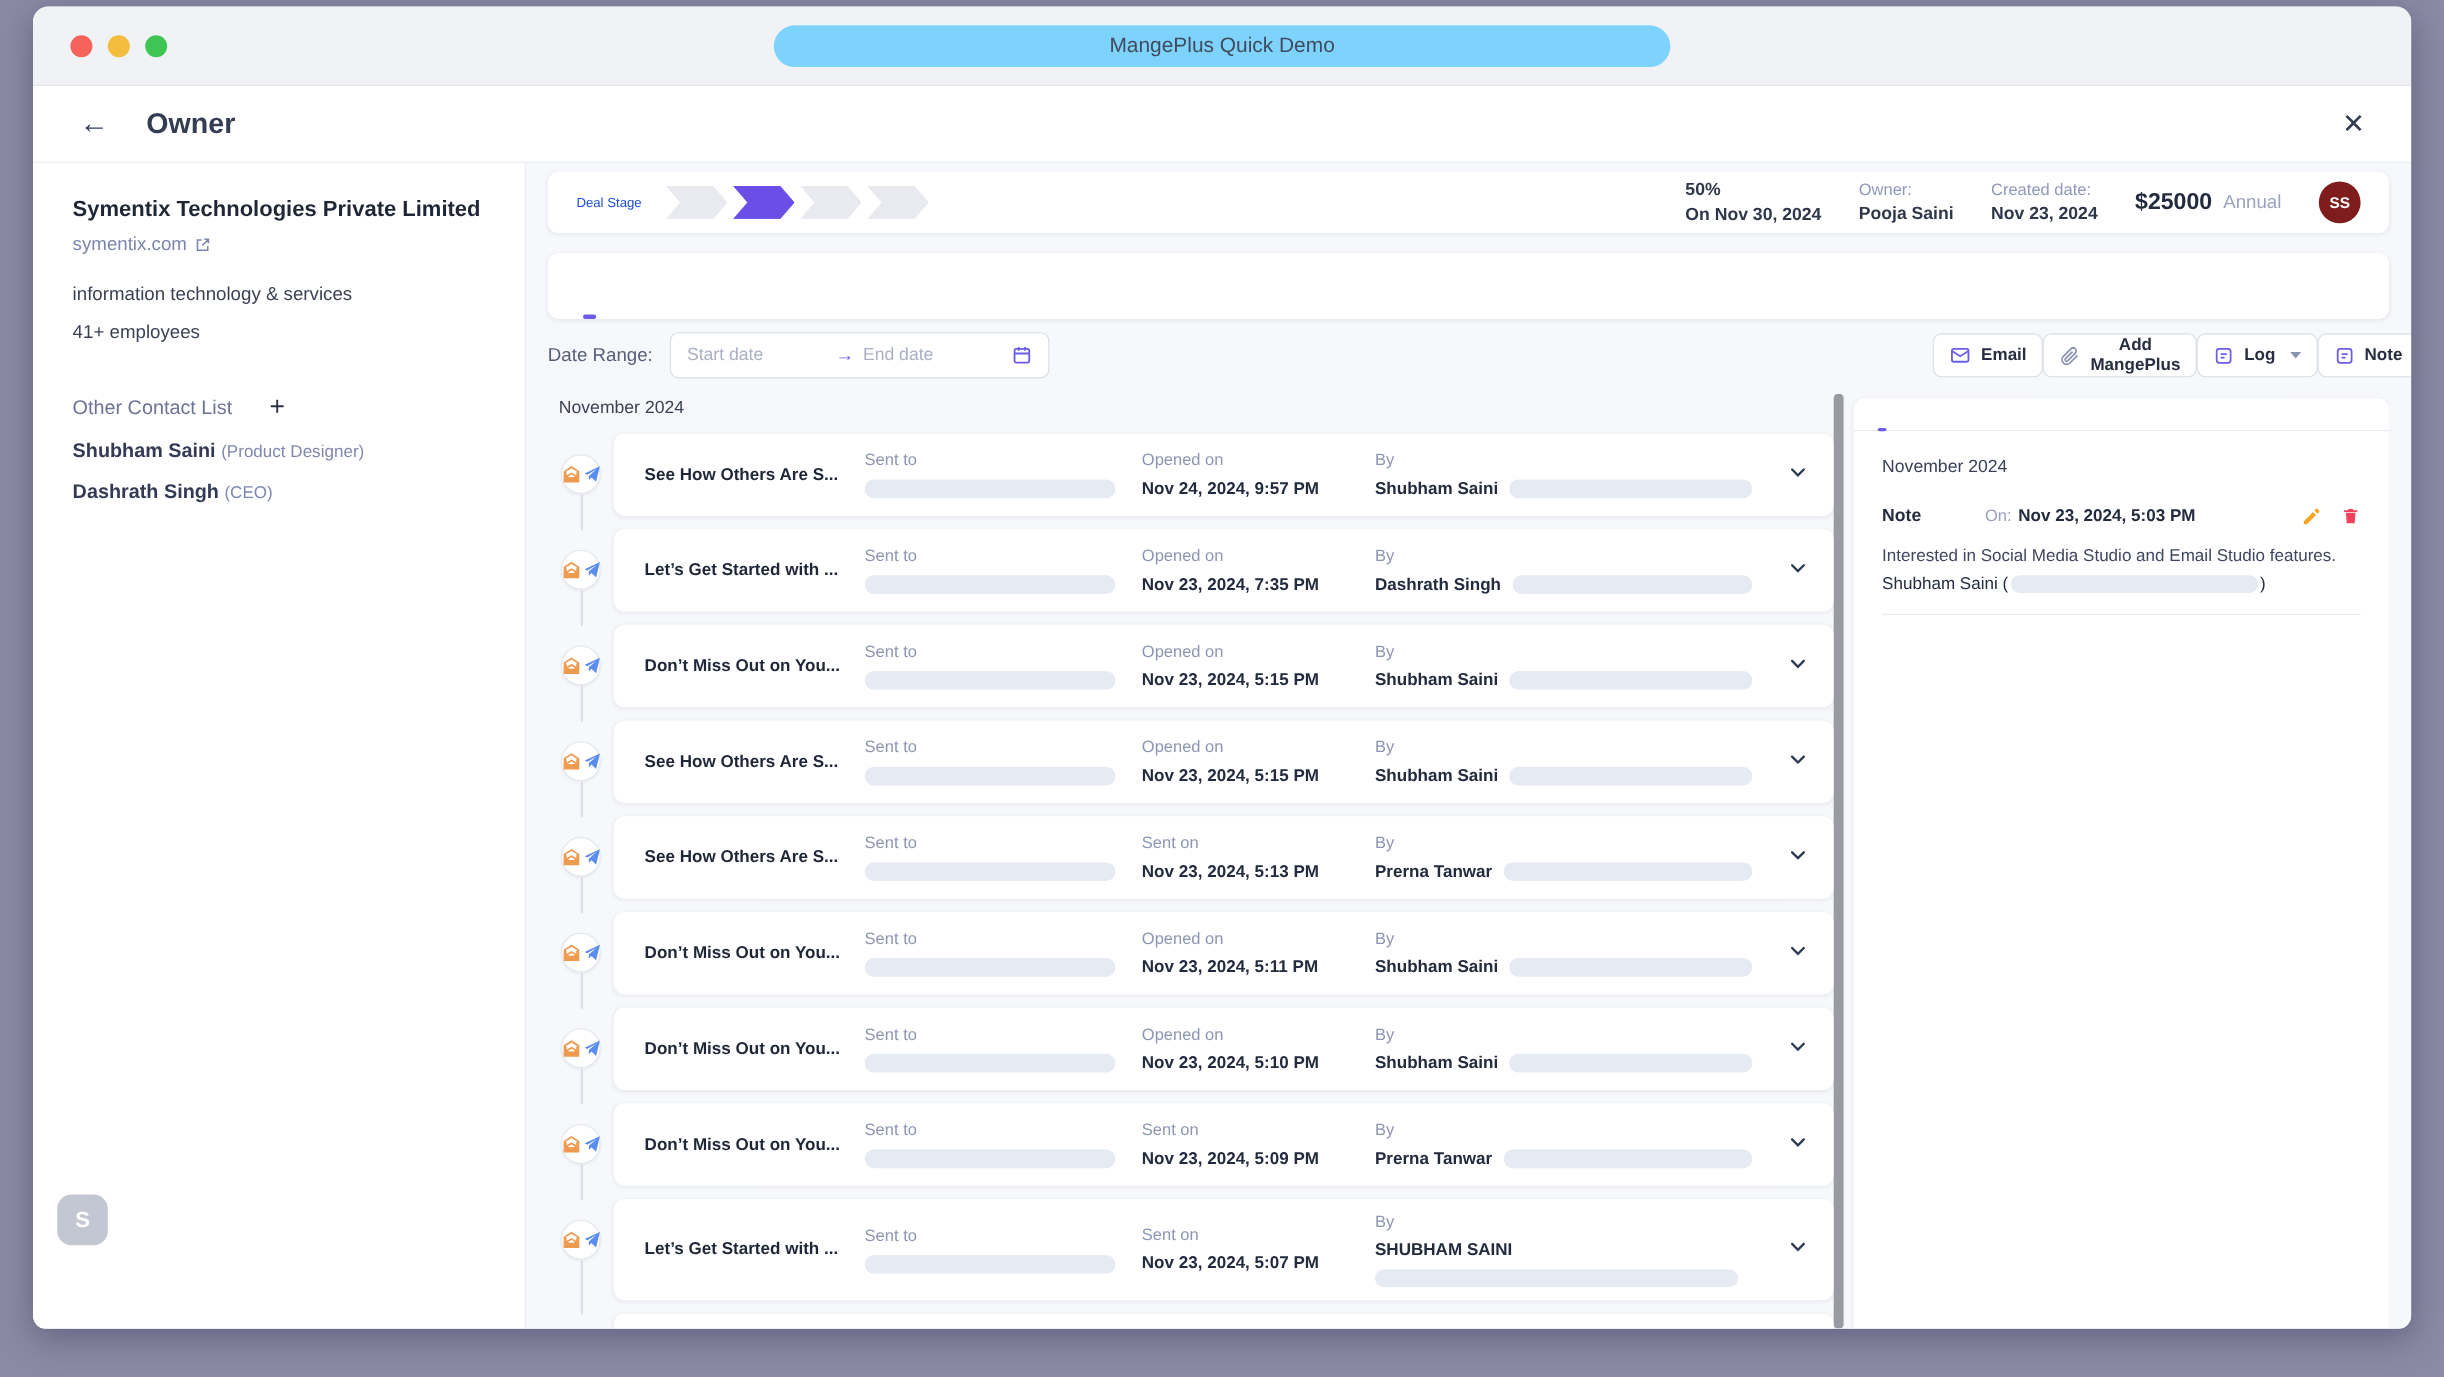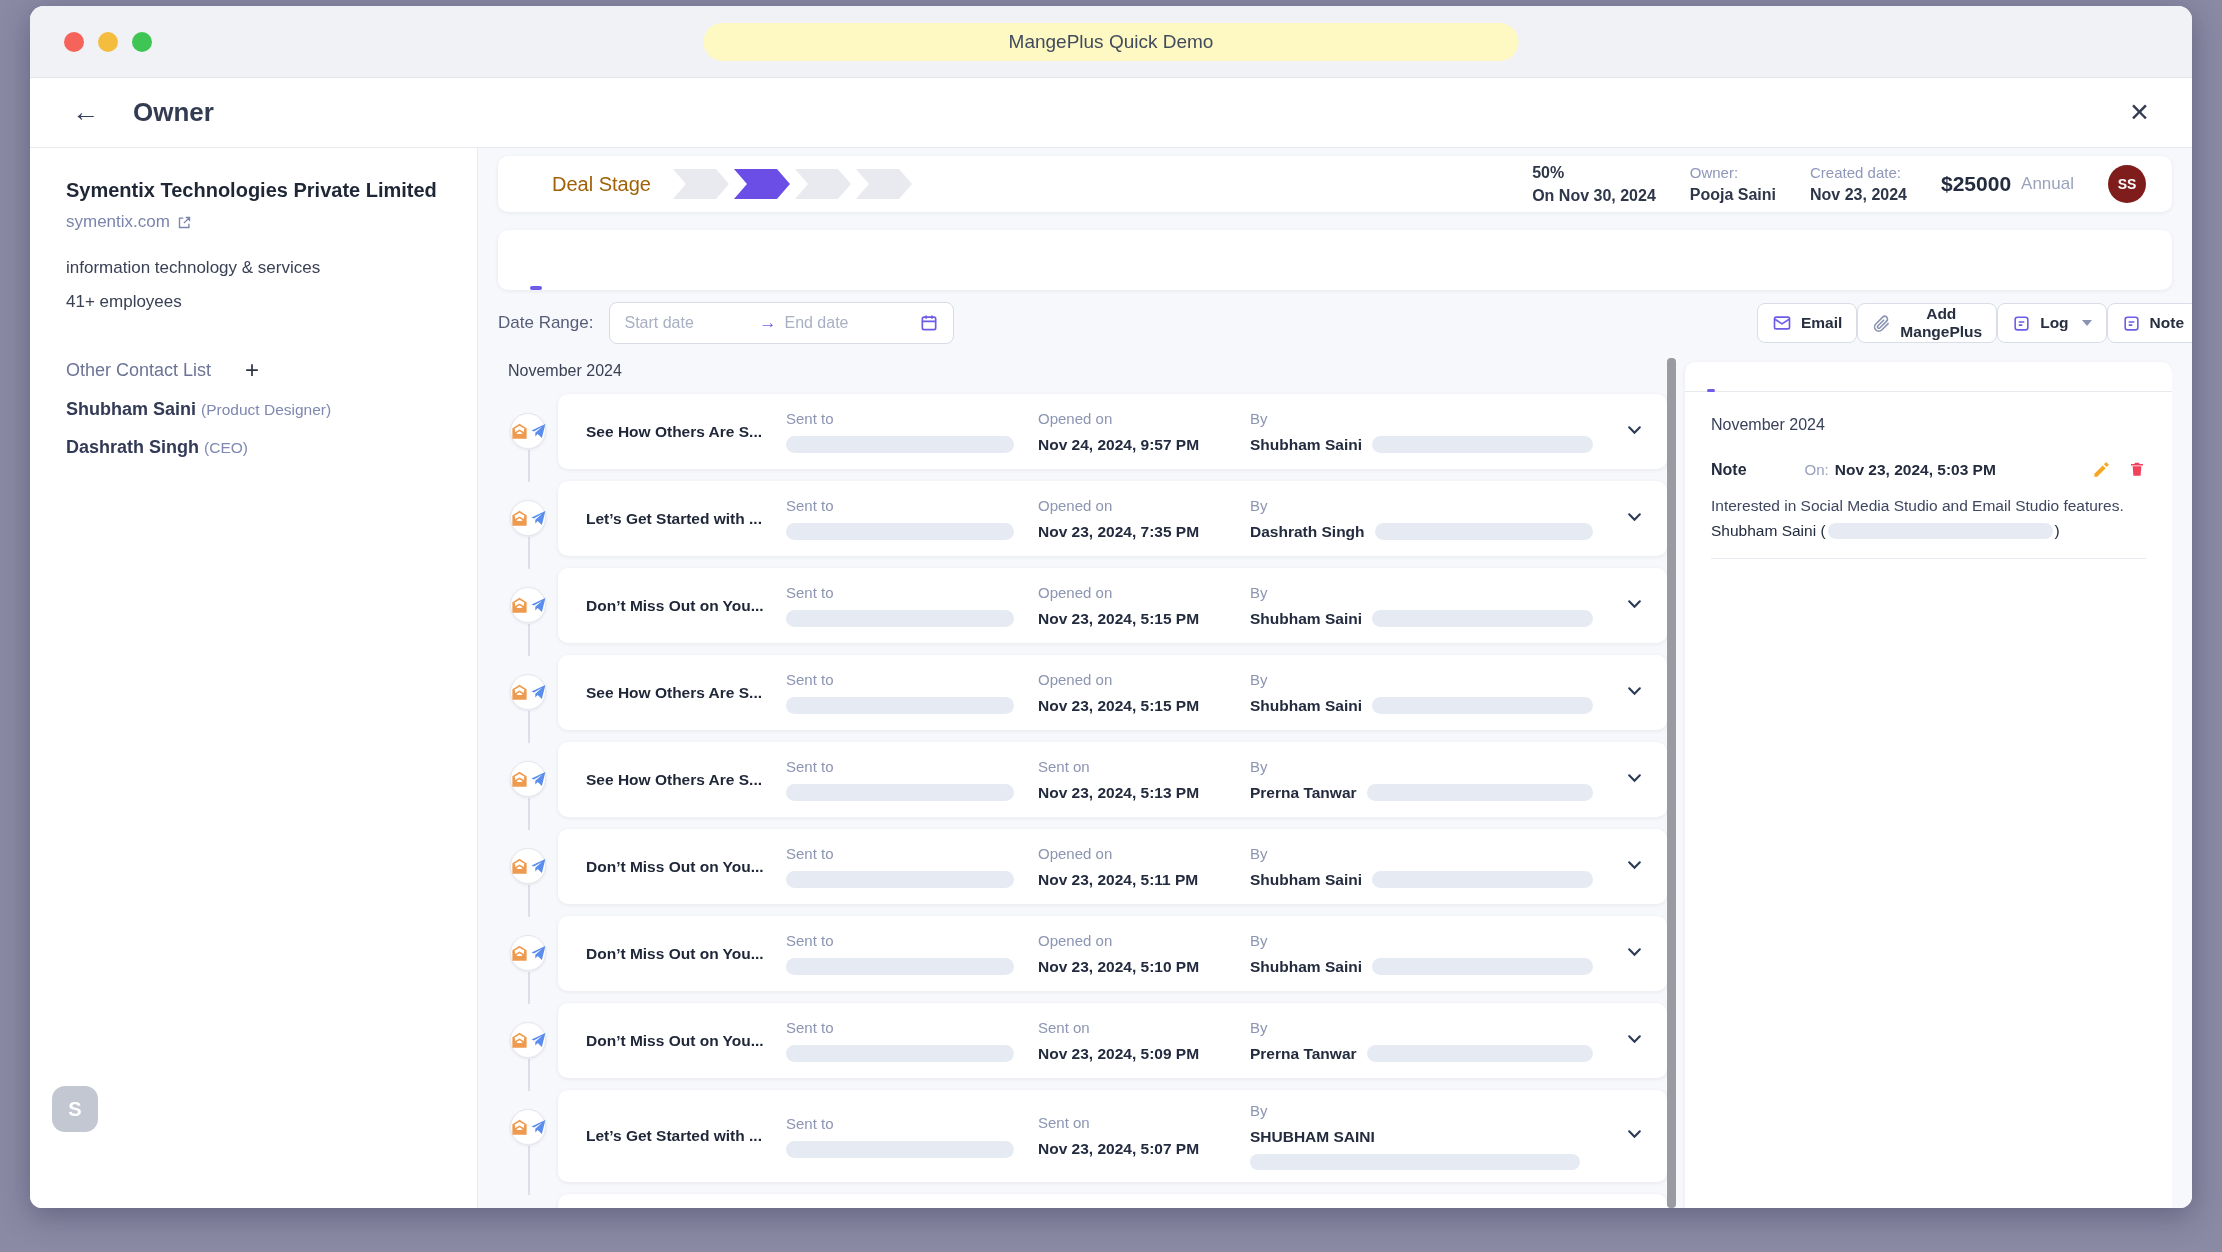--- a/index.html
+++ b/index.html
@@ -8,21 +8,21 @@
   .window { width:100%; height:100%; background:#fff; border-radius:14px 14px 12px 12px; overflow:hidden;
             display:flex; flex-direction:column; box-shadow:0 8px 30px rgba(30,30,60,.35); }
 
   
   .titlebar { height:72px; background:#f1f2f5; border-bottom:1px solid #e2e4e9; position:relative;
               display:flex; align-items:center; flex:none; }
   .traffic { display:flex; gap:14px; margin-left:34px; }
   .tl { width:20px; height:20px; border-radius:50%; display:inline-block; cursor:pointer; }
   .tl.red{ background:#f6635a; } .tl.yellow{ background:#f4bd3e; } .tl.green{ background:#3fc554; }
   .title-pill { position:absolute; left:50%; top:50%; transform:translate(-50%,-50%);
-                width:815px; height:38px; border-radius:19px; background:#fef9c3; color:#414b5e;
+                width:815px; height:38px; border-radius:19px; background:#7dd3fc; color:#414b5e;
                 font-size:19px; display:flex; align-items:center; justify-content:center; }
 
   
   .page-header { height:70px; border-bottom:1px solid #e8eaef; display:flex; align-items:center;
                  padding:0 42px; flex:none; }
   .back { font-size:27px; color:#33415e; cursor:pointer; }
   .page-title { font-size:26px; font-weight:700; color:#333c52; margin-left:34px; }
   .close-x { margin-left:auto; font-size:25px; color:#333c52; cursor:pointer; }
 
   .content { flex:1; display:flex; overflow:hidden; }
@@ -41,21 +41,21 @@
   .s-badge { position:absolute; left:22px; bottom:76px; width:46px; height:46px; border-radius:13px;
              background:#c2c7d2; color:#fff; font-weight:700; font-size:20px;
              display:flex; align-items:center; justify-content:center; }
 
   
   .main { flex:1; background:#f7f8fb; padding:8px 20px 0; display:flex; flex-direction:column; overflow:hidden; }
   .card-shadow { background:#fff; border-radius:10px; box-shadow:0 1px 4px rgba(23,31,61,.07); }
 
   
   .deal-card { height:56px; display:flex; align-items:center; padding:0 26px; flex:none; }
-  .stage-label { font-size:20px; color:#a16207; margin-right:22px;margin-left:28px; }
+  .stage-label { font-size:12px; color:#1d4ed8; margin-right:22px; }
   .stage-chip { height:30px; padding:0 26px 0 30px; margin-right:5px; background:#e9eaef; color:#8a90a4;
                 font-size:15px; font-weight:600; display:flex; align-items:center;
                 clip-path:polygon(0 0, calc(100% - 13px) 0, 100% 50%, calc(100% - 13px) 100%, 0 100%, 13px 50%); cursor:pointer; }
   .stage-chip.active { background:#6b4ee6; color:#fff; }
   .deal-metrics { margin-left:auto; display:flex; align-items:center; gap:34px; }
   .metric { display:flex; flex-direction:column; gap:5px; }
   .metric .m-top { font-size:15px; color:#8f97ba; }
   .metric .m-top.dark, .metric .m-bot { font-size:16px; color:#2e3649; font-weight:600; }
   .amount-row { display:flex; align-items:center; gap:10px; }
   .amount { font-size:21px; font-weight:700; color:#232b3e; }

